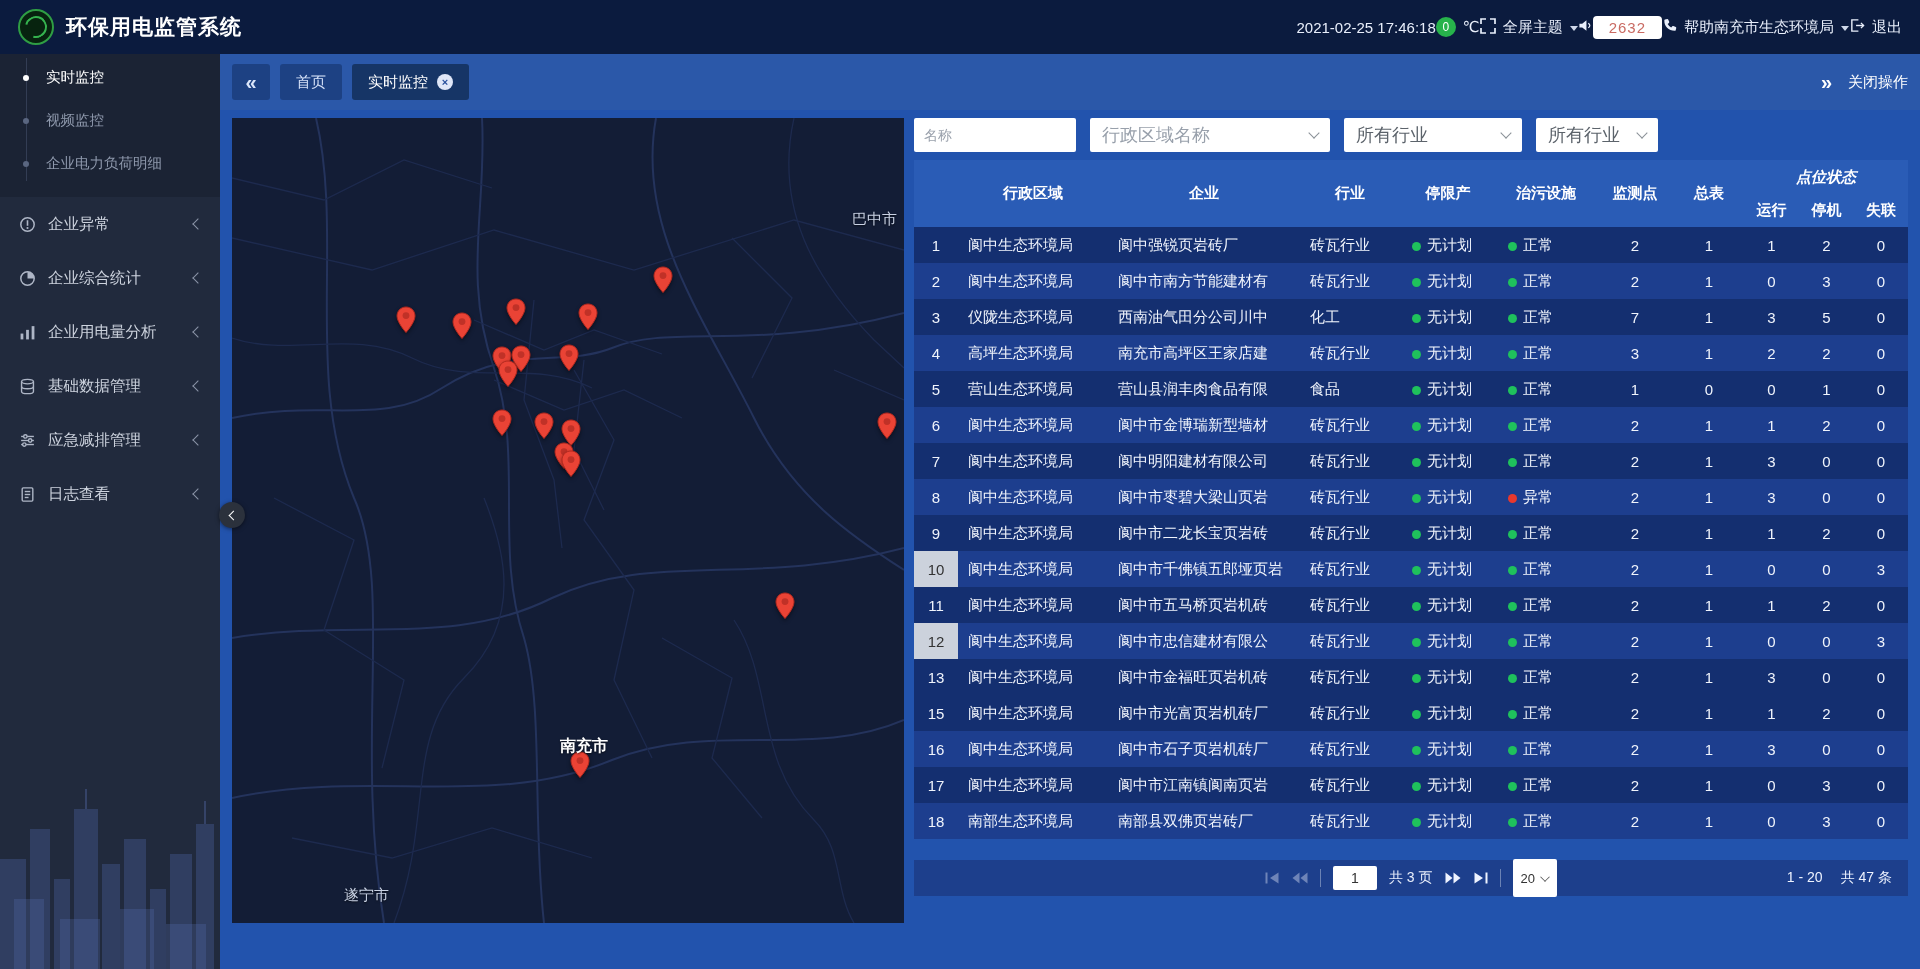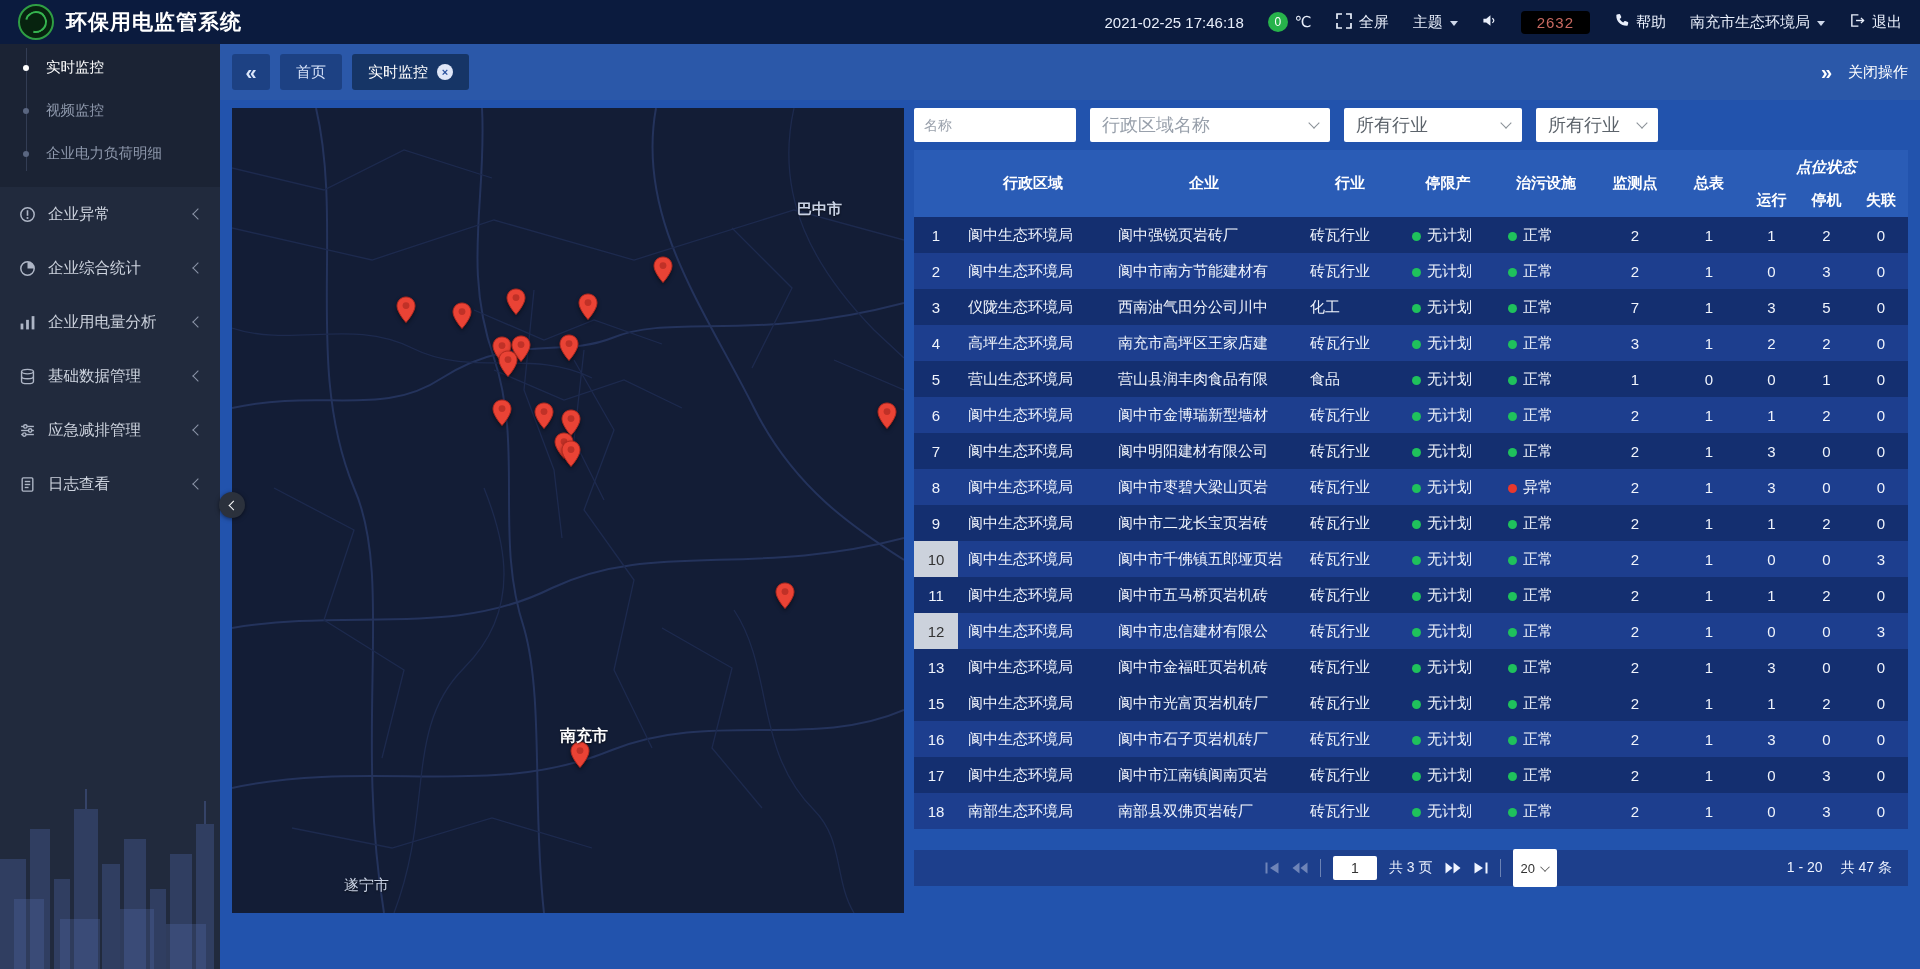--- a/index.html
+++ b/index.html
@@ -1,29 +1,29 @@
 <!DOCTYPE html>
 <html><head>
 <meta charset="utf-8">
 <style>
   * { margin:0; padding:0; box-sizing:border-box; }
   html,body { width:1920px; height:969px; overflow:hidden; }
   body { font-family:"Liberation Sans","DejaVu Sans",sans-serif; background:#2253ad; color:#fff; }
   .app { width:100%; height:100%; display:flex; flex-direction:column; }
 
   
-  .top-header { height:44px; background:#0b1b3e; display:flex; align-items:center; padding:0 18px; flex:0 0 auto; }
+  .top-header { height:54px; background:#0b1b3e; display:flex; align-items:center; padding:0 18px; flex:0 0 auto; }
   .brand { display:flex; align-items:center; gap:12px; width:210px; flex:0 0 auto; }
   .logo { width:36px; height:36px; border-radius:50%; background:#07230f; border:2px solid #2f9e44; position:relative; flex:0 0 auto; }
   .logo::after { content:''; position:absolute; inset:5px; border-radius:50%; border:2.5px solid #35b34f; border-left-color:transparent; transform:rotate(-30deg); }
   .app-title { font-size:21px; font-weight:bold; letter-spacing:1px; white-space:nowrap; }
-  .header-right { margin-left:auto; display:flex; align-items:center; gap:24px; font-size:15px; color:#e9effb; }
+  .header-right { margin-left:auto; display:flex; align-items:center; font-size:15px; color:#e9effb; }
   .h-item { display:flex; align-items:center; gap:7px; white-space:nowrap; cursor:default; }
   .temp-badge { width:20px; height:20px; border-radius:50%; background:#27b34b; color:#fff; font-size:12px; display:flex; align-items:center; justify-content:center; }
-  .notice-pill { background:#000000; color:#c96a62; padding:3px 16px; border-radius:4px; font-size:15px; letter-spacing:1px; cursor:pointer; }
+  .notice-pill { background:#ffffff; color:#c96a62; padding:3px 16px; border-radius:4px; font-size:15px; letter-spacing:1px; cursor:pointer; }
   .caret-down { width:0; height:0; border-left:4px solid transparent; border-right:4px solid transparent; border-top:5px solid #cfd8ea; margin-top:2px; }
 
   
   .body { flex:1; display:flex; min-height:0; }
 
   
   .sidebar { width:220px; background:#212a3d; position:relative; flex:0 0 auto; overflow:hidden; }
   .side-item { height:54px; display:flex; align-items:center; gap:12px; padding:0 18px; color:#cdd3de; font-size:15.5px; cursor:pointer; }
   .side-item.expanded { background:#1b2334; color:#fff; }
   .side-icon { width:18px; height:18px; color:#aeb6c6; display:flex; align-items:center; justify-content:center; flex:0 0 auto; }
@@ -389,21 +389,21 @@
                     <circle cx="10" cy="9.6" r="3.4" fill="#c03127"></circle>
                   </svg></div>
                 <div class="map-pin" style="left: 543px; top: 474px;"><svg width="20" height="28" viewBox="0 0 20 28">
                     <path d="M10 1 C4.8 1 1 4.9 1 10 c0 6.6 9 16.5 9 16.5 S19 16.6 19 10 C19 4.9 15.2 1 10 1Z" fill="#ea4335" stroke="#b3291f"></path>
                     <circle cx="10" cy="9.6" r="3.4" fill="#c03127"></circle>
                   </svg></div>
                 <div class="map-pin" style="left: 338px; top: 633px;"><svg width="20" height="28" viewBox="0 0 20 28">
                     <path d="M10 1 C4.8 1 1 4.9 1 10 c0 6.6 9 16.5 9 16.5 S19 16.6 19 10 C19 4.9 15.2 1 10 1Z" fill="#ea4335" stroke="#b3291f"></path>
                     <circle cx="10" cy="9.6" r="3.4" fill="#c03127"></circle>
                   </svg></div>
-                <div class="map-label" style="left: 565px; top: 92px; font-weight: bold;">巴中市</div>
+                <div class="map-label" style="left: 620px; top: 92px;">巴中市</div>
                 <div class="map-label bold" style="left: 328px; top: 618px;">南充市</div>
                 <div class="map-label" style="left: 112px; top: 768px;">遂宁市</div>
               </div>
           </div>
           <div class="map-handle">
               <span class="hchev"></span>
             </div>
         </div>
 
         <div class="right-panel">

